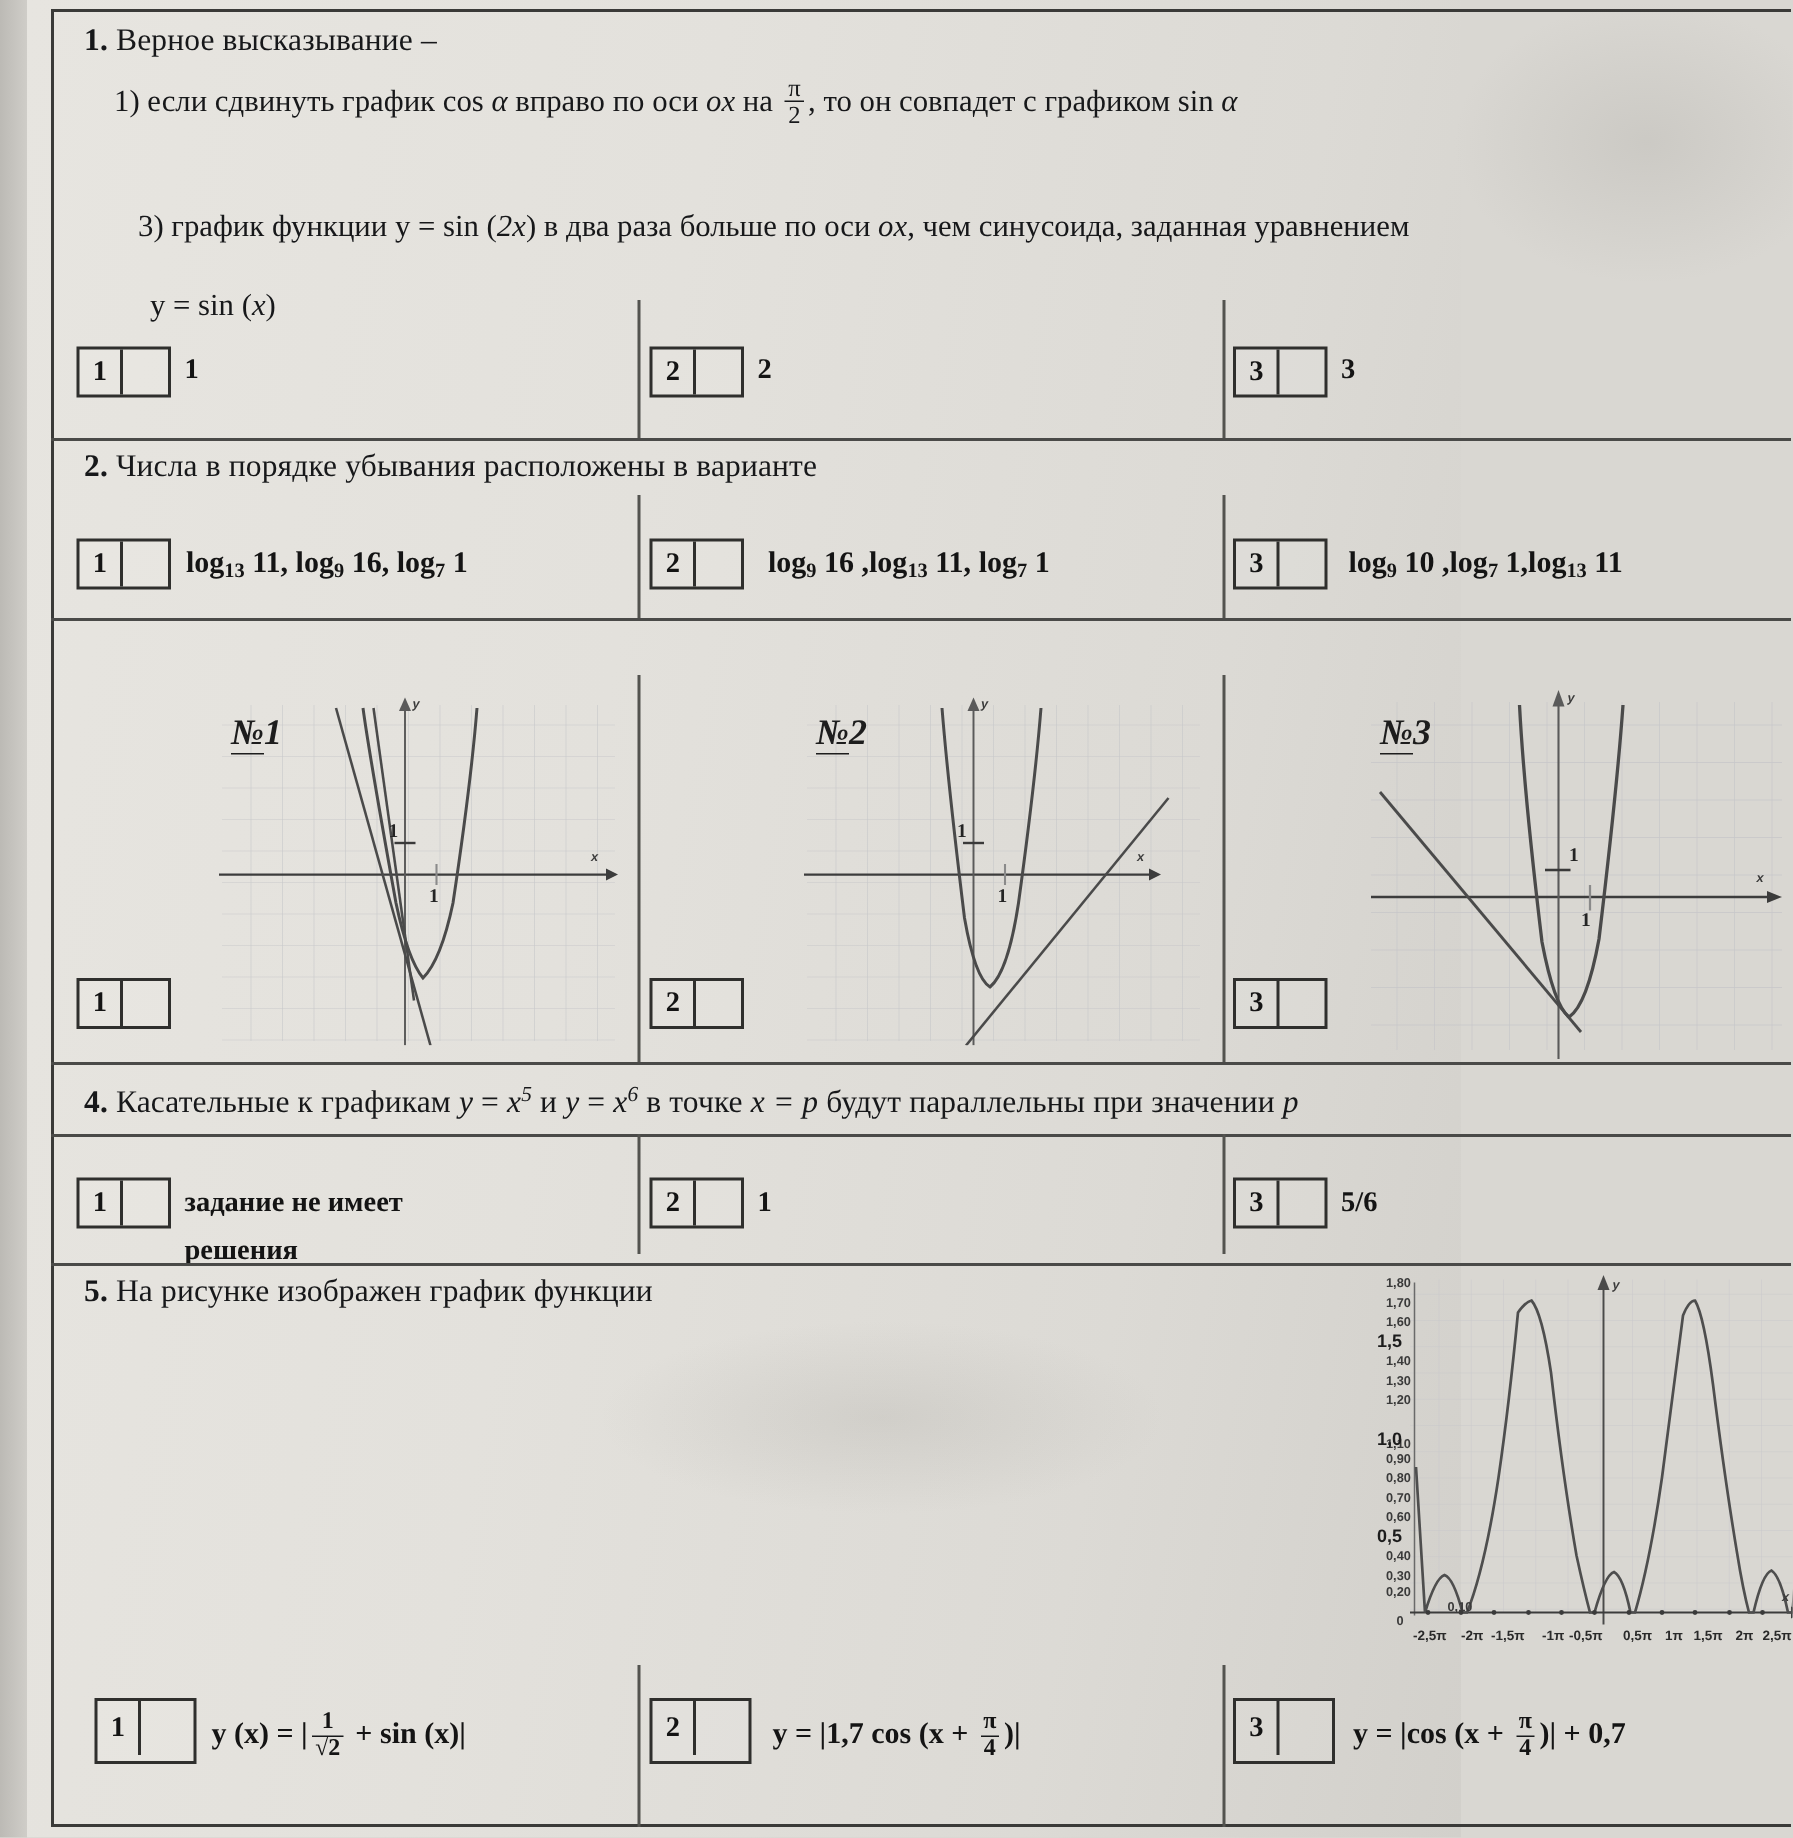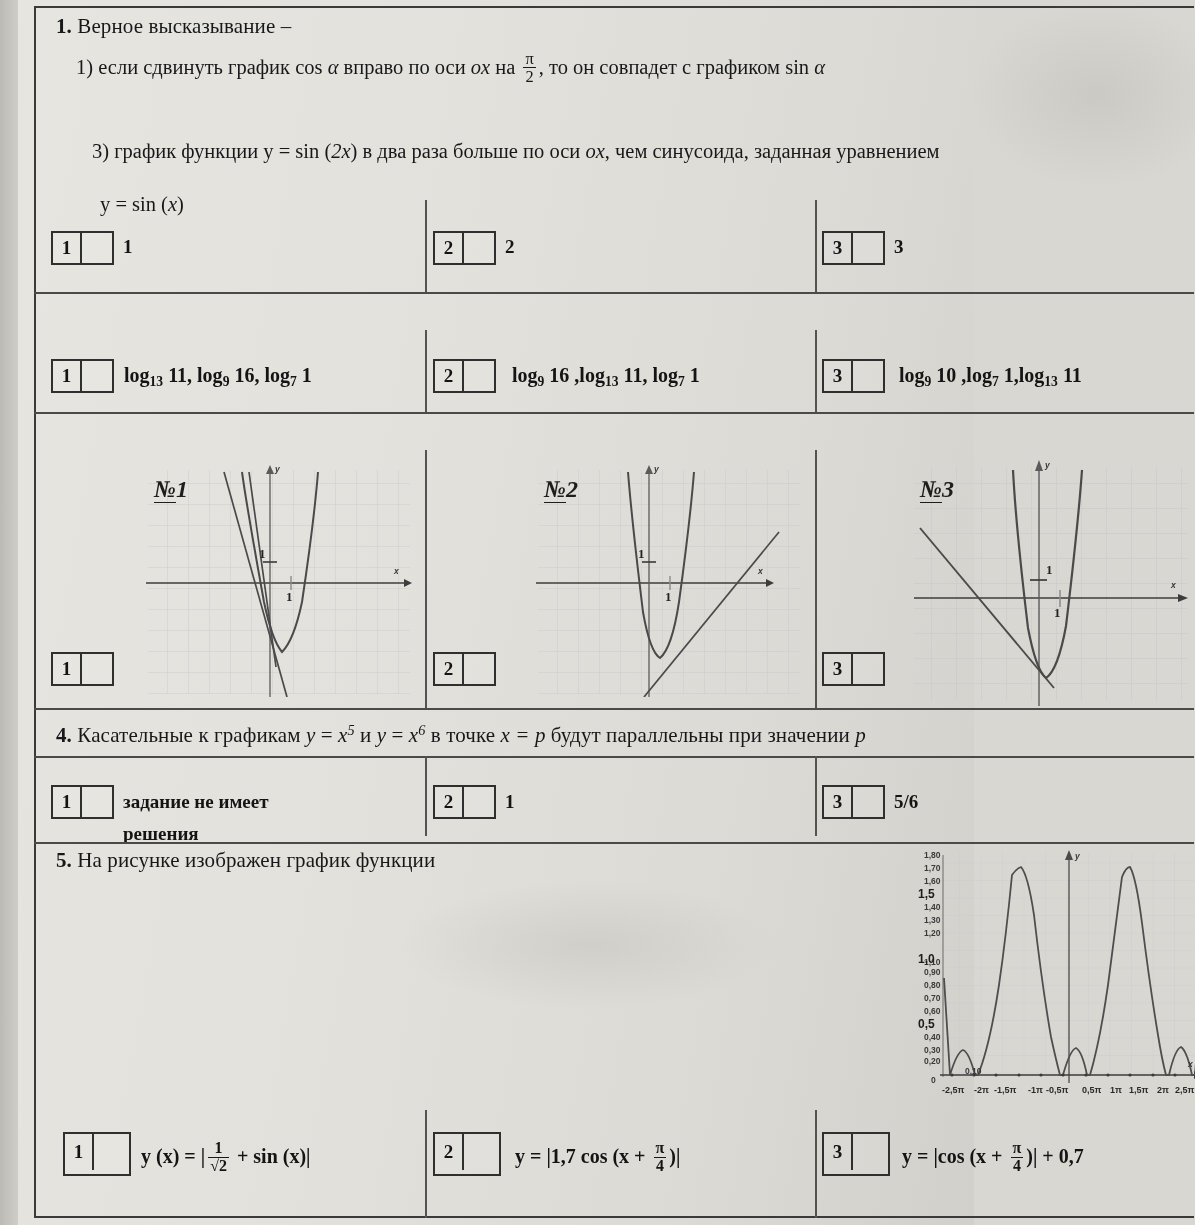--- a/index.html
+++ b/index.html
@@ -109,20 +109,24 @@
   <div class="alab b" style="left:487px;top:236px;">2</div>
 
   <div class="abox" style="left:804px;top:231px;">
     <div class="n">3</div>
     <div class="blank"></div>
   </div>
   <div class="alab b" style="left:876px;top:236px;">3</div>
 
   <div class="hline" style="top:292px;width:1160px;"></div>
 
+  <div class="qtext" style="left:38px;top:298px;">
+    <span class="qnum">2.</span>
+    <span>Числа в порядке убывания расположены в варианте</span>
+  </div>
 
   <div class="vline" style="left:407px;top:330px;height:82px;"></div>
   <div class="vline" style="left:797px;top:330px;height:82px;"></div>
 
   <div class="abox" style="left:33px;top:359px;">
     <div class="n">1</div>
     <div class="blank"></div>
   </div>
   <div class="alab b" style="left:106px;top:364px;font-size:20px;"><span>log</span><span class="logsub">13</span><span> 11,</span><span> log</span><span class="logsub">9</span><span> 16,</span><span> log</span><span class="logsub">7</span><span> 1</span></div>
 

